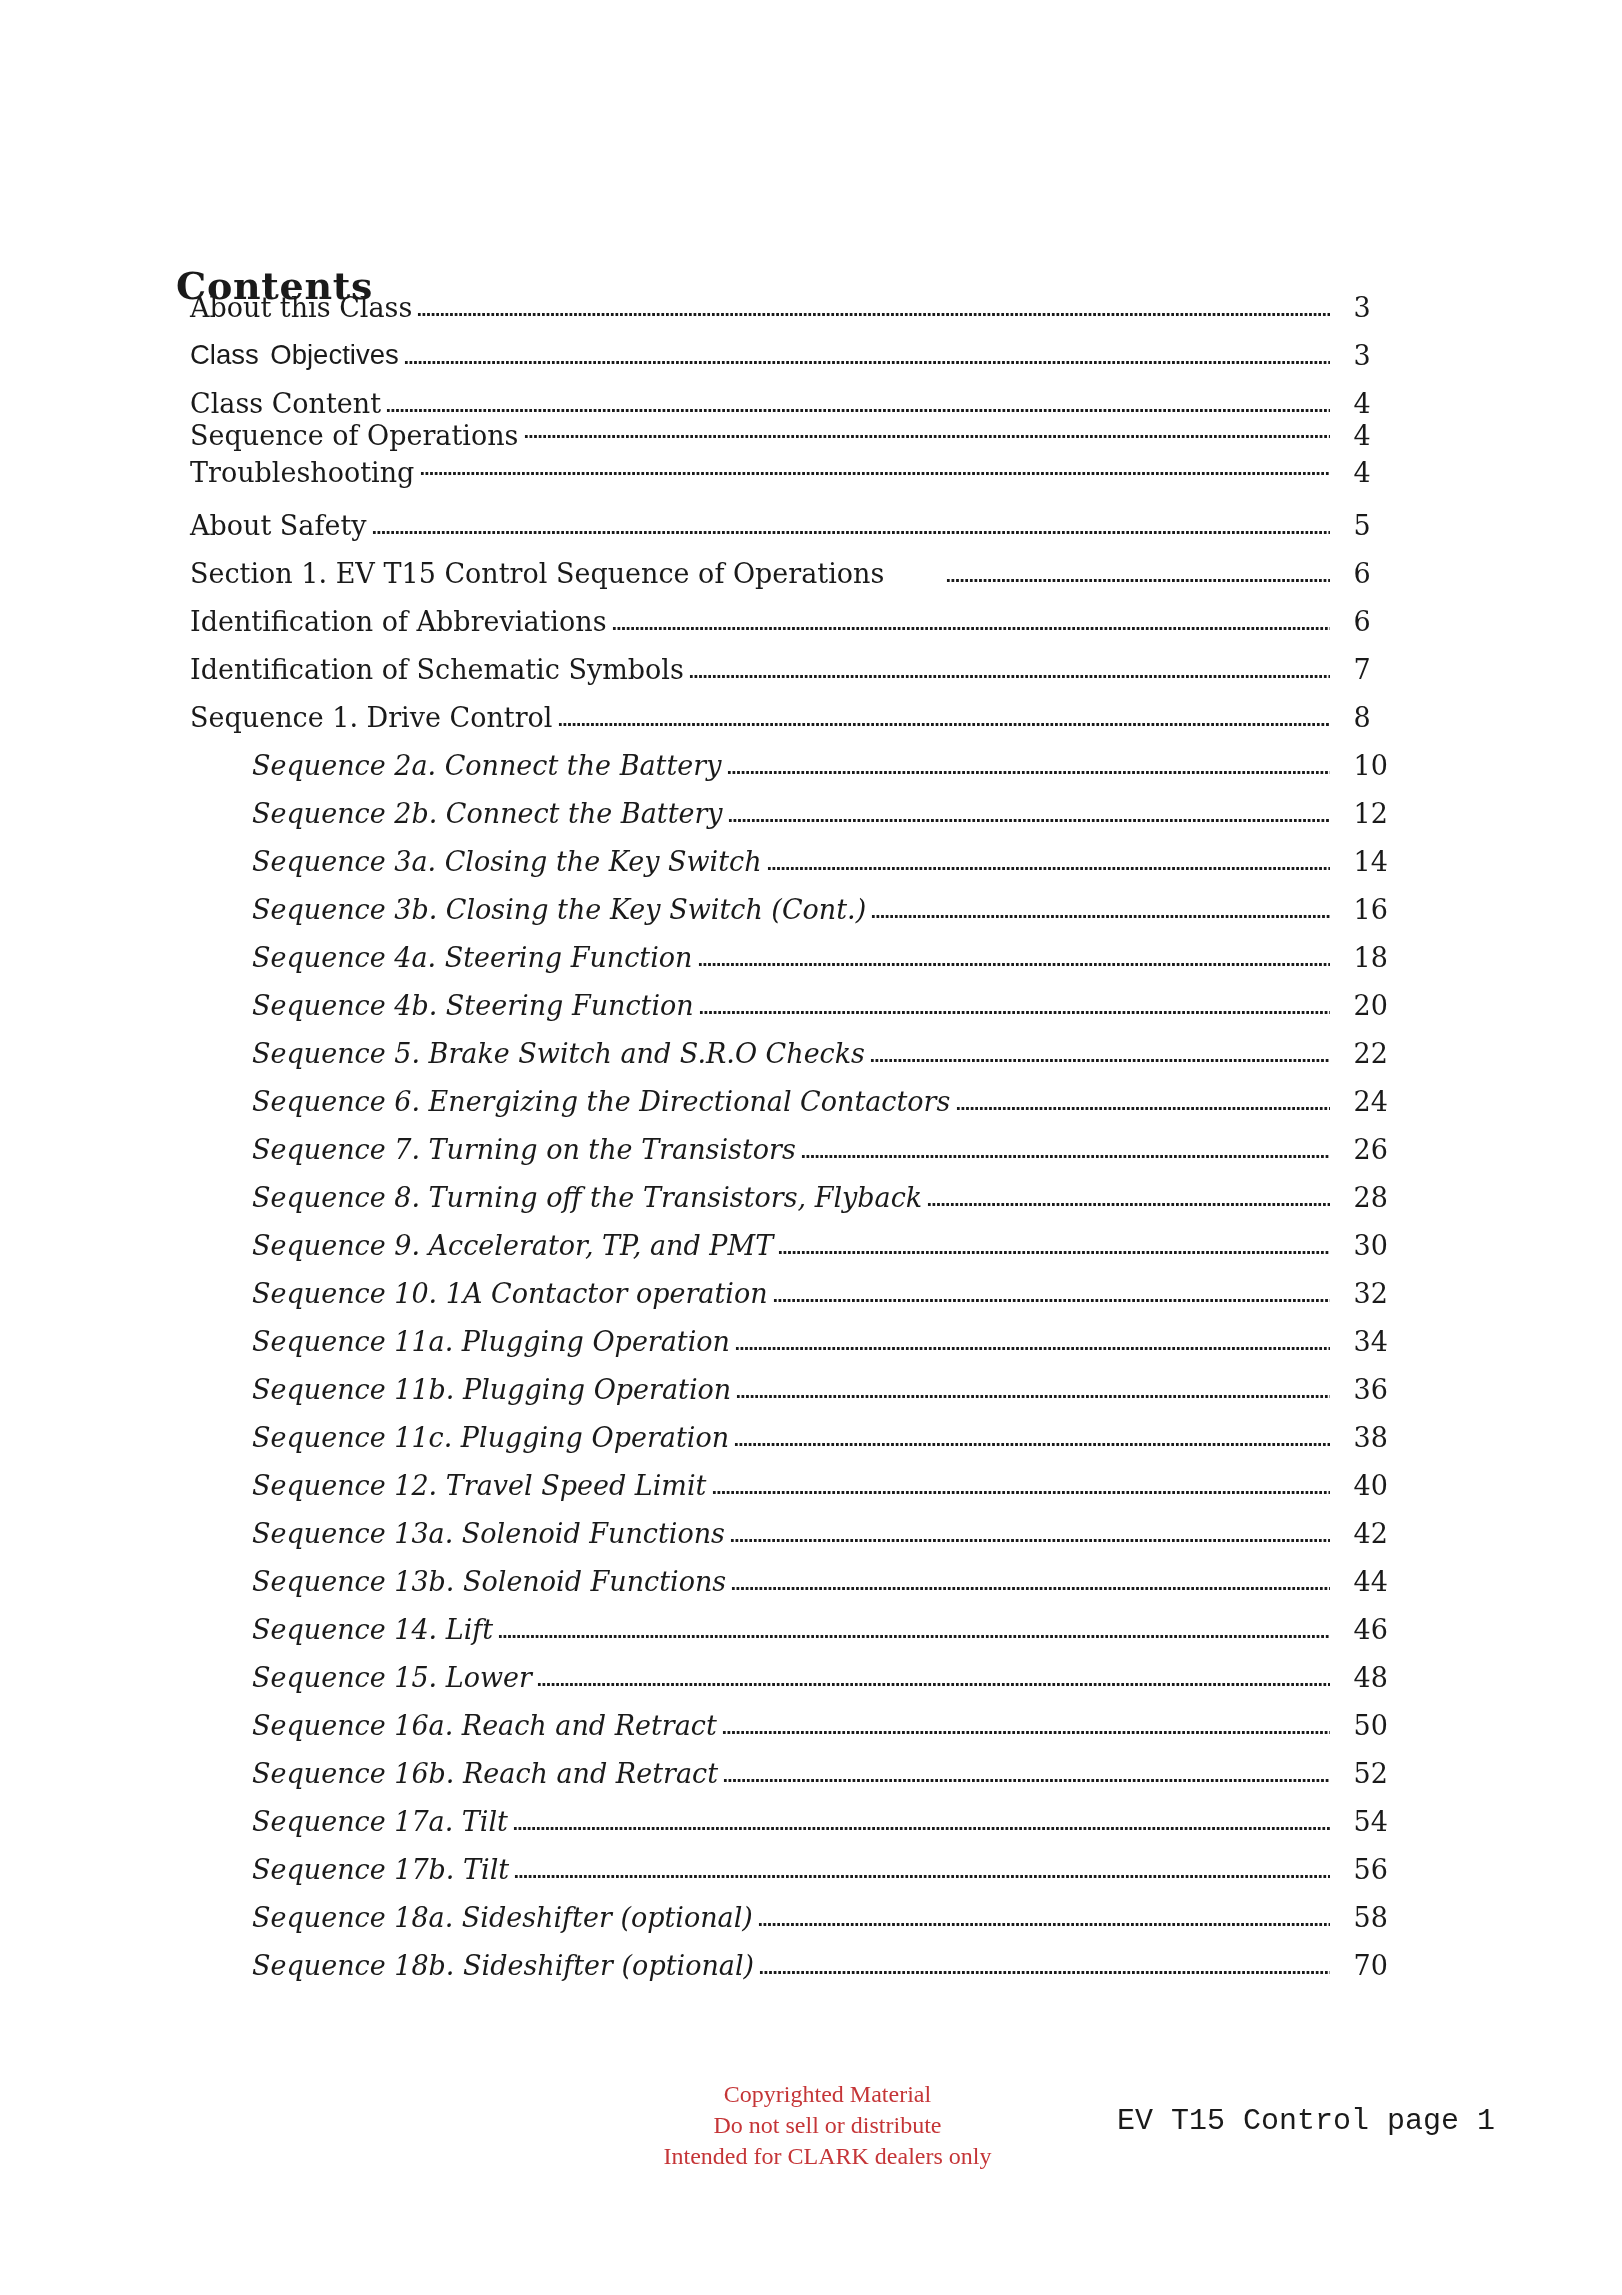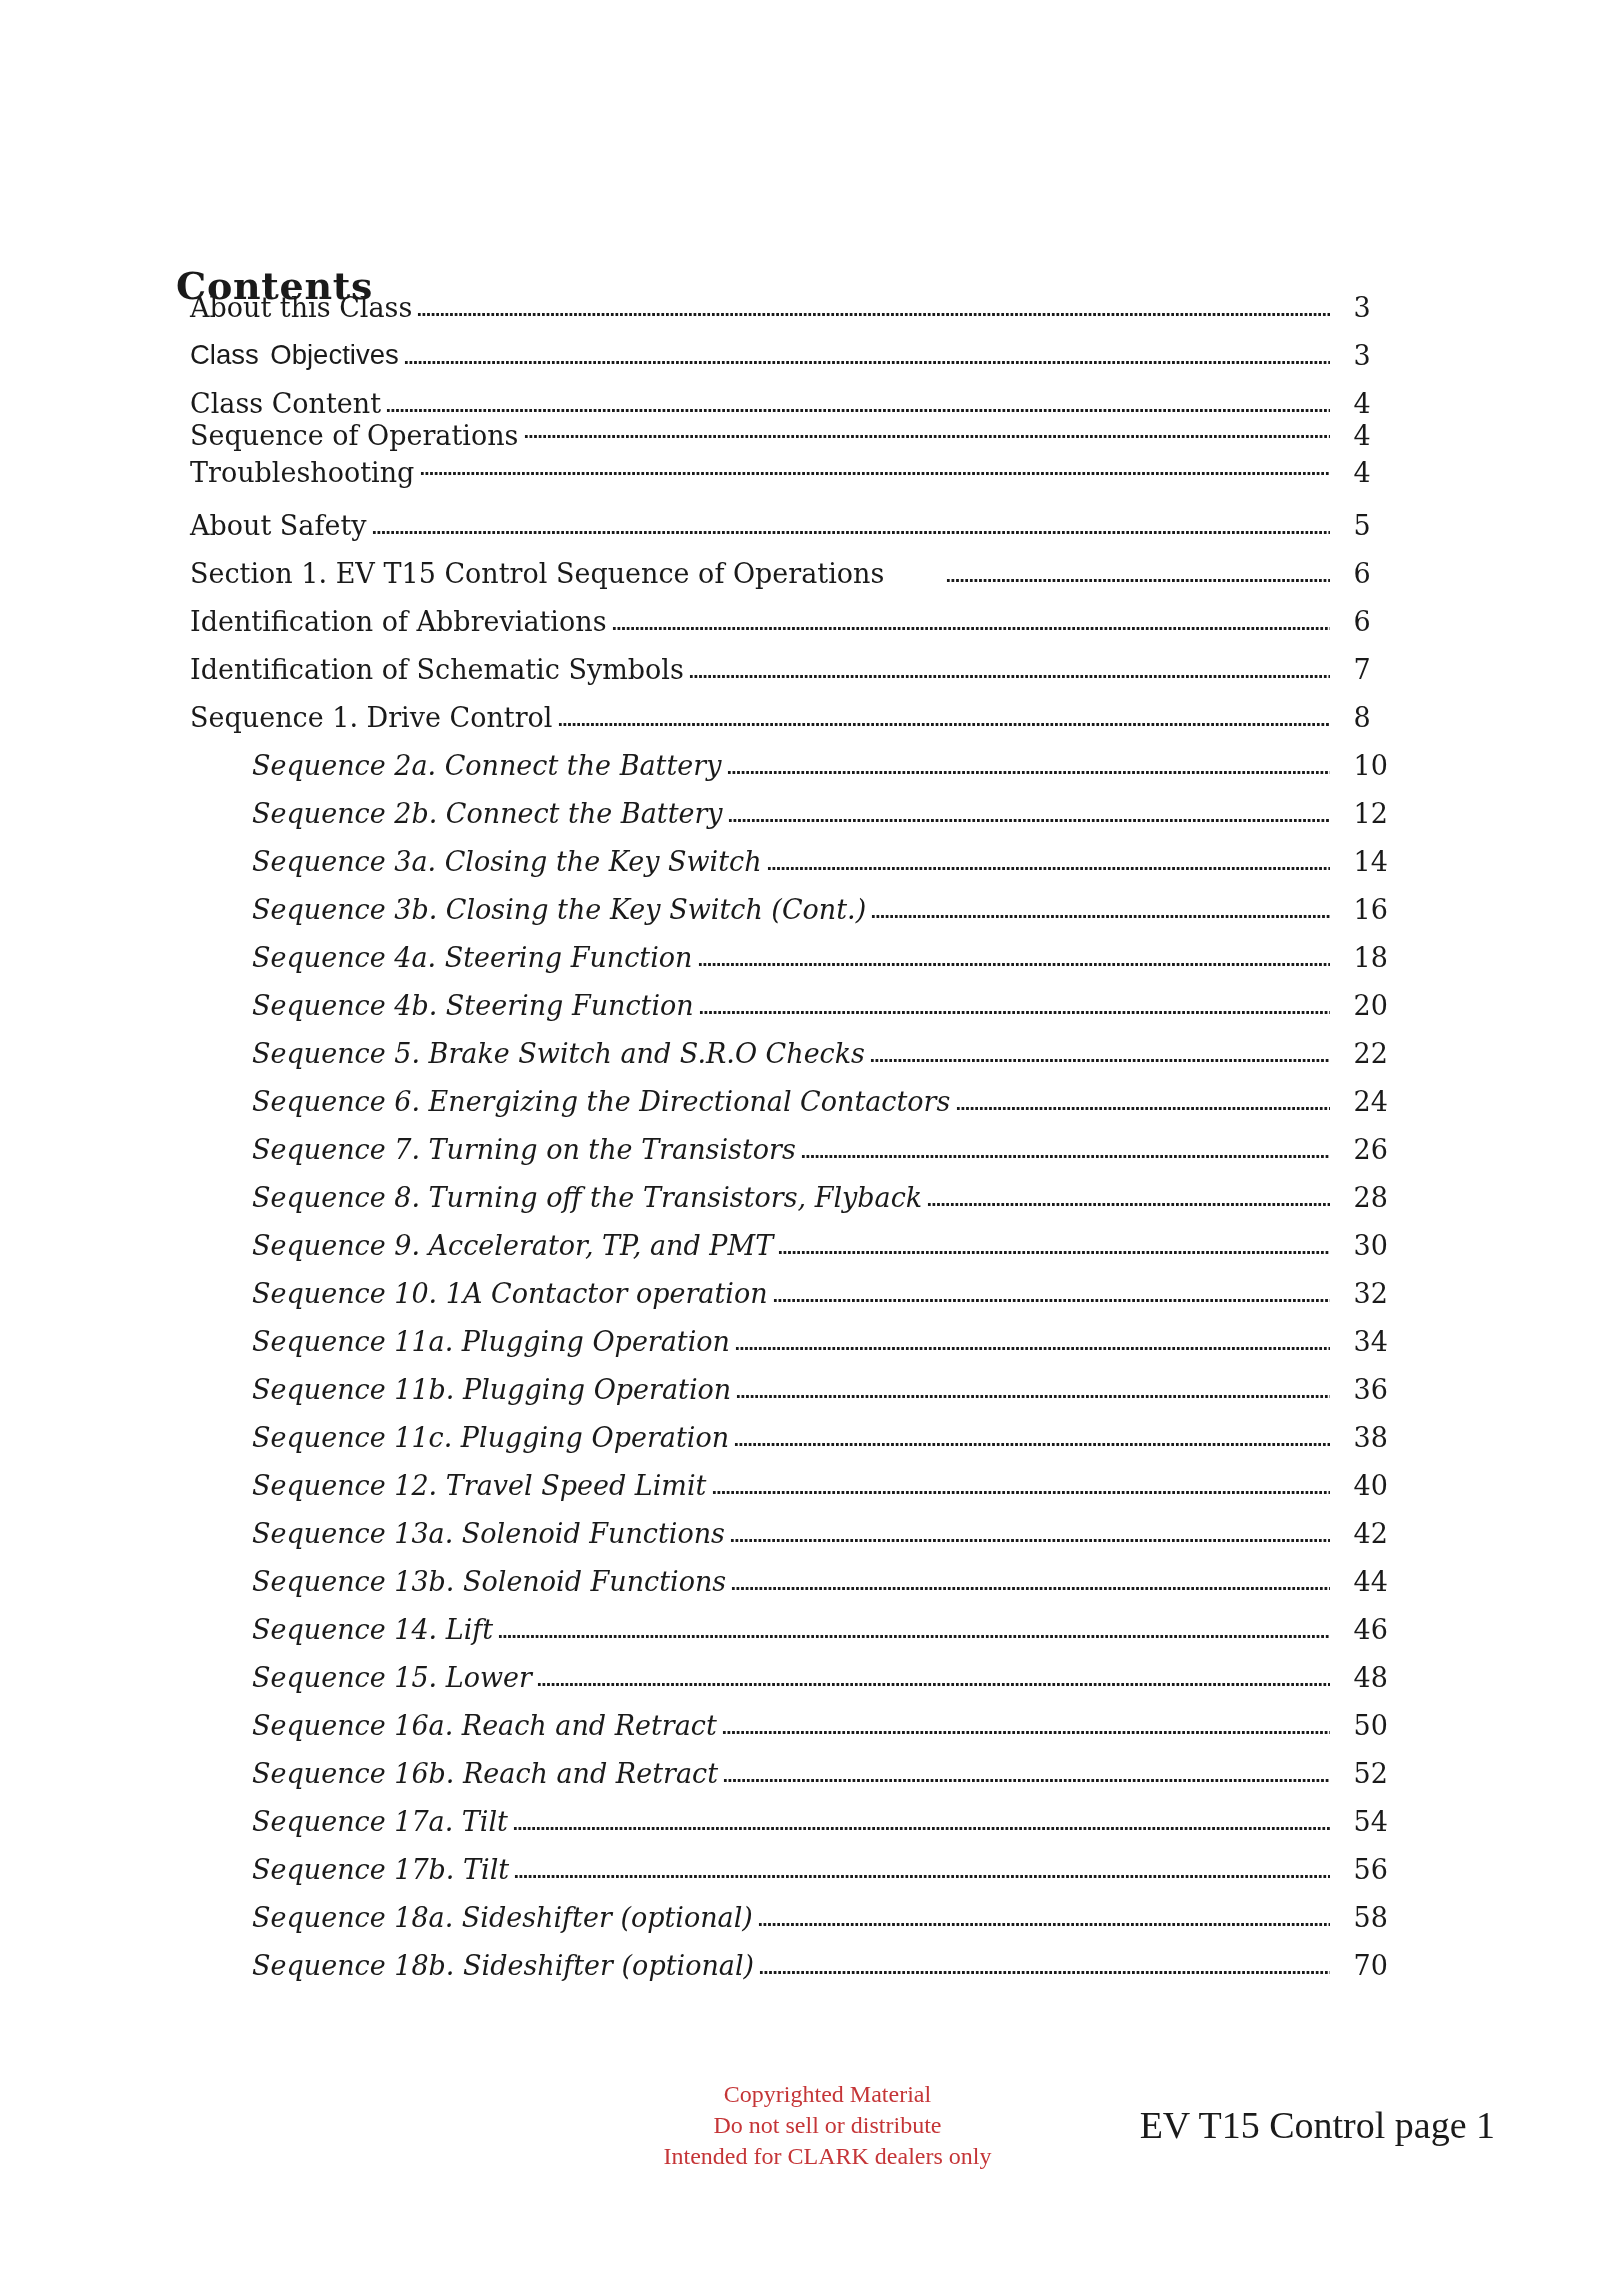--- a/index.html
+++ b/index.html
@@ -41,22 +41,22 @@
     font-size:27px; line-height:1.05; text-align:left;
   }
   .footer-copyright {
     position:absolute; left:16px; top:2079px; width:1623px;
     text-align:center; color:var(--red);
     font-family:"Liberation Serif", serif;
     font-size:24px; line-height:31px;
   }
   .footer-page-label {
     position:absolute; right:128px; top:2106px;
-    font-family:Liberation Serif, serif;
-    font-size:38px; line-height:1; color:var(--ink); white-space:nowrap;
+    font-family:Liberation Mono, monospace;
+    font-size:30px; line-height:1; color:var(--ink); white-space:nowrap;
   }
 </style>
 </head>
 <body style="background: rgb(255, 255, 255);">
 
 <h1 class="page-title">Contents</h1>
 
 <div class="toc" id="toc-rows">
     <div class="toc-row ind0">
       <span class="toc-title">About this Class</span>

